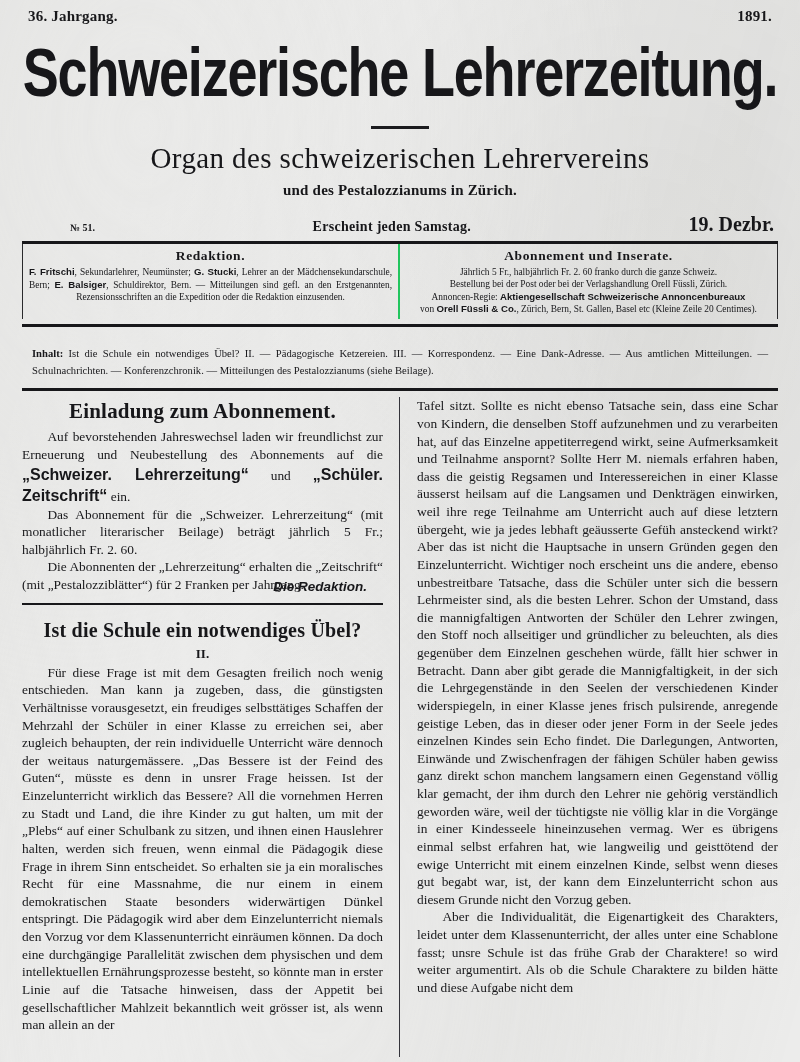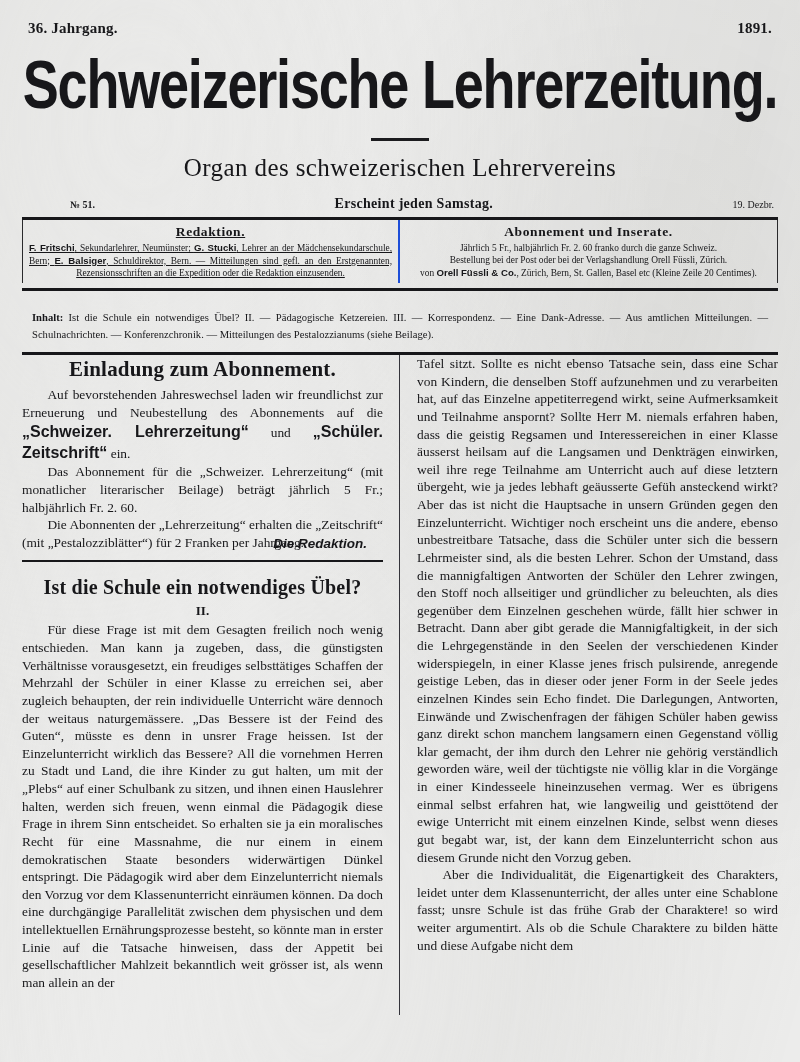--- a/index.html
+++ b/index.html
@@ -38,21 +38,21 @@
   }
 
   
   .mast-top {
     display: flex;
     justify-content: space-between;
     align-items: baseline;
     font-weight: bold;
     font-size: 15px;
     letter-spacing: .2px;
-    padding-top: 20px;
+    padding-top: 8px;
     padding-left: 6px;
     padding-right: 6px;
   }
   .mast-title {
     text-align: center;
     font-family: "Liberation Sans", "DejaVu Sans", sans-serif;
     font-weight: bold;
     font-size: 54px;
     line-height: 1.02;
     letter-spacing: -1.2px;
@@ -62,57 +62,57 @@
     white-space: nowrap;
   }
   .rule-short {
     width: 58px;
     height: 3px;
     background: #1b1b1e;
     margin: 34px auto 0;
   }
   .mast-sub1 {
     text-align: center;
-    font-size: 25px;
+    font-size: 29px;
     margin-top: 13px;
     letter-spacing: .4px;
   }
   .mast-sub2 {
     text-align: center;
     font-size: 15px;
     font-weight: bold;
     margin-top: 7px;
     letter-spacing: .2px;
   }
   .mast-line {
     display: flex;
     justify-content: space-between;
     align-items: baseline;
     margin-top: 14px;
     font-size: 14.5px;
     padding: 0 4px;
   }
   .mast-line .issue { font-weight: bold; font-size: 10px; margin-left: 44px; }
-  .mast-line .date  { font-weight: normal; font-size: 10px; }
+  .mast-line .date  { font-weight: bold; font-size: 20px; }
   .mast-line .mid   { font-weight: bold; font-size: 14px; letter-spacing: .3px; }
 
   .hr-thick { height: 3px; background: #17171a; margin-top: 5px; }
 
   
   .boxes {
     display: flex;
     border-left: 1px solid #2a2a2c;
     border-right: 1px solid #2a2a2c;
   }
   .box {
     flex: 1 1 50%;
     padding: 3px 6px 4px;
     box-sizing: border-box;
   }
-  .box.left  { border-right: 2px solid #1d4ed8; text-decoration: underline; }
+  .box.left  { border-right: 2px solid #22c55e; }
   .box h3 {
     margin: 1px 0 2px;
     text-align: center;
     font-size: 13.5px;
     font-weight: bold;
     letter-spacing: .6px;
   }
   .box p {
     margin: 0;
     font-size: 9.4px;
@@ -133,20 +133,21 @@
     font-size: 10.6px;
     line-height: 1.55;
     padding: 19px 10px 4px;
     text-align: justify;
   }
   .inhalt .lbl { font-weight: bold; }
 
   
   .cols {
     display: flex;
+    margin-top: 6px;
     height: 660px;
   }
   .col {
     width: 50%;
     box-sizing: border-box;
   }
   .col.left  { padding-right: 16px; border-right: 1px solid #33333a; }
   .col.right { padding-left: 17px; }
 
   .art-title {
@@ -207,40 +208,42 @@
     <div class="mast-top">
       <span>36. Jahrgang.</span>
       <span>1891.</span>
     </div>
 
     <div class="mast-title">Schweizerische Lehrerzeitung.</div>
 
     <div class="rule-short"></div>
 
     <div class="mast-sub1">Organ des schweizerischen Lehrervereins</div>
+    <div class="mast-sub2">und des Pestalozzianums in Zürich.</div>
 
     <div class="mast-line">
       <span class="issue">№ 51.</span>
       <span class="mid">Erscheint jeden Samstag.</span>
       <span class="date">19. Dezbr.</span>
     </div>
 
     <div class="hr-thick"></div>
 
     <div class="boxes">
 
       <div class="box left">
         <h3>Redaktion.</h3>
         <p><b>F. Fritschi</b><span>, Sekundarlehrer, Neumünster; </span><b>G. Stucki</b><span>, Lehrer an der Mädchensekundarschule, Bern; </span><b>E. Balsiger</b><span>, Schuldirektor, Bern. — Mitteilungen sind gefl. an den Erstgenannten, Rezensionsschriften an die Expedition oder die Redaktion einzusenden.</span></p>
       </div>
 
       <div class="box right">
         <h3>Abonnement und Inserate.</h3>
         <p>Jährlich 5 Fr., halbjährlich Fr. 2. 60 franko durch die ganze Schweiz.</p>
         <p>Bestellung bei der Post oder bei der Verlagshandlung Orell Füssli, Zürich.</p>
+        <p><span>Annoncen-Regie: </span><b>Aktiengesellschaft Schweizerische Annoncenbureaux</b></p>
         <p><span>von </span><b>Orell Füssli &amp; Co.</b><span>, Zürich, Bern, St. Gallen, Basel etc  (Kleine Zeile 20 Centimes).</span></p>
       </div>
 
     </div>
 
     <div class="hr-thick"></div>
 
     <div class="inhalt">
       <span class="lbl">Inhalt:</span>
       <span>Ist die Schule ein notwendiges Übel? II. — Pädagogische Ketzereien. III. — Korrespondenz. — Eine Dank-Adresse. — Aus amtlichen Mitteilungen. — Schulnachrichten. — Konferenzchronik. — Mitteilungen des Pestalozzianums (siehe Beilage).</span>

